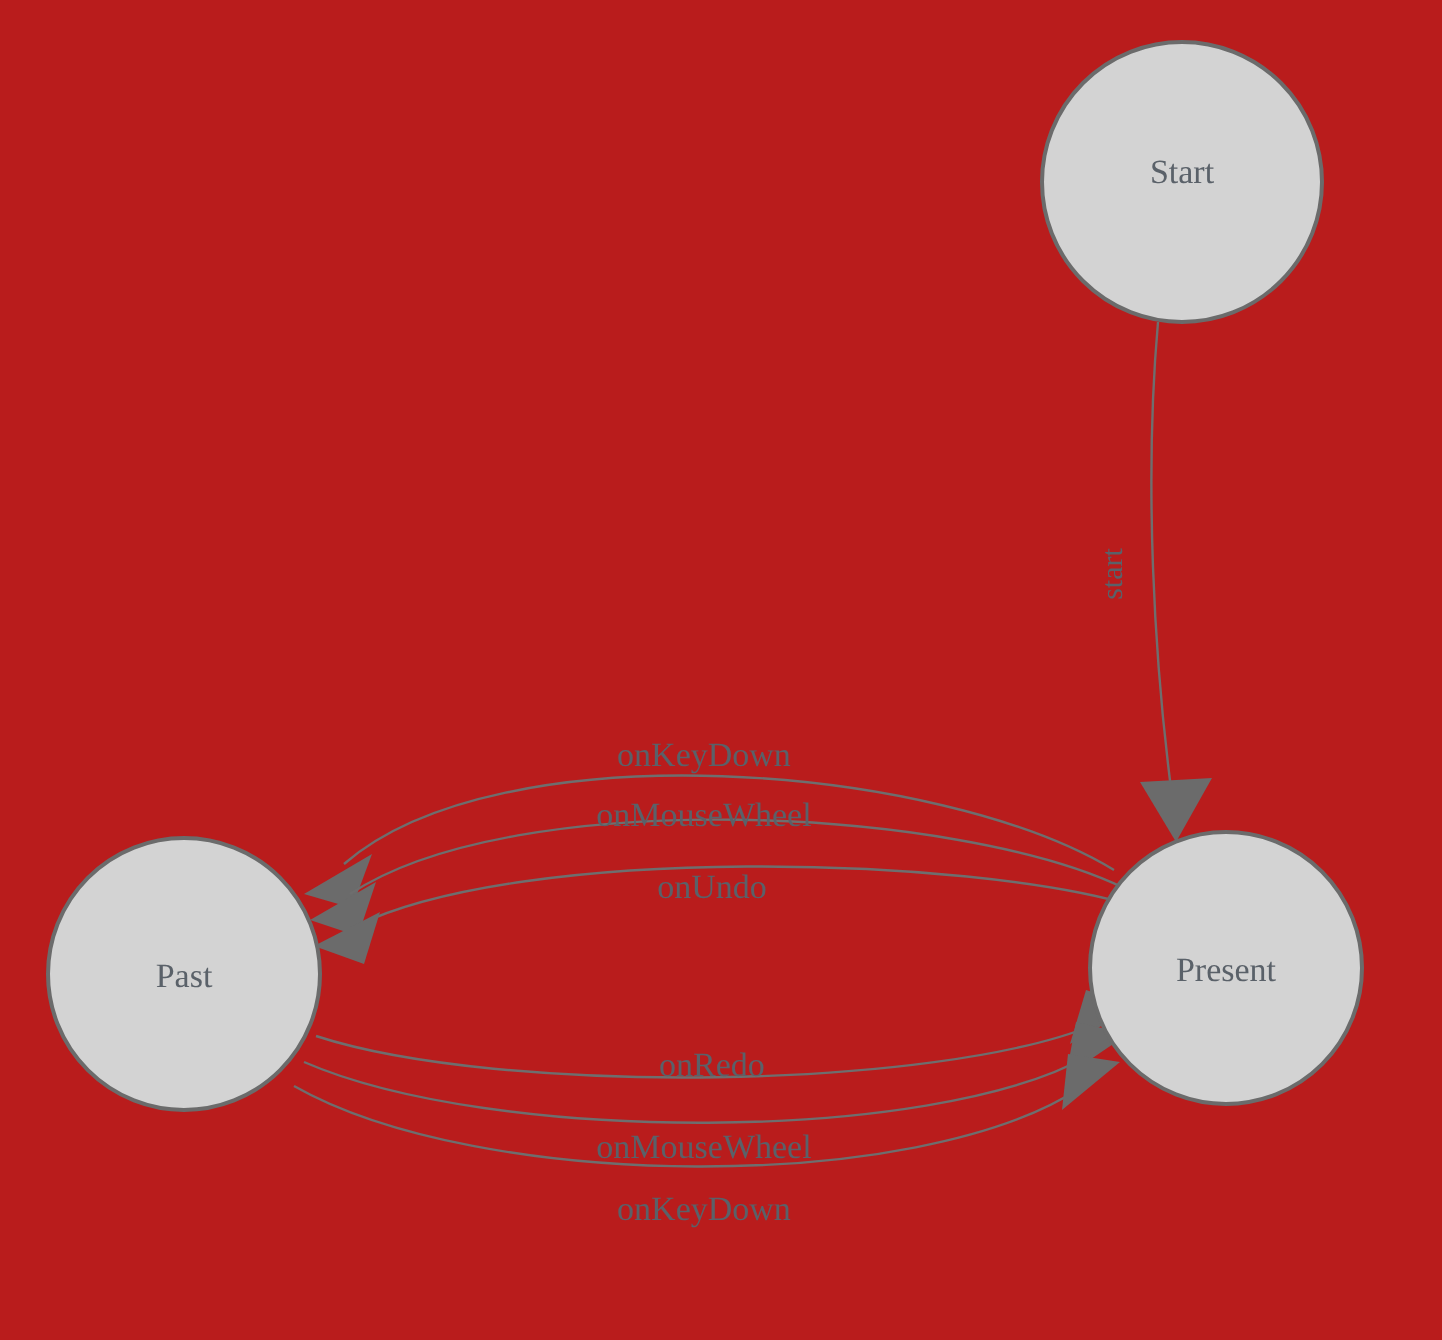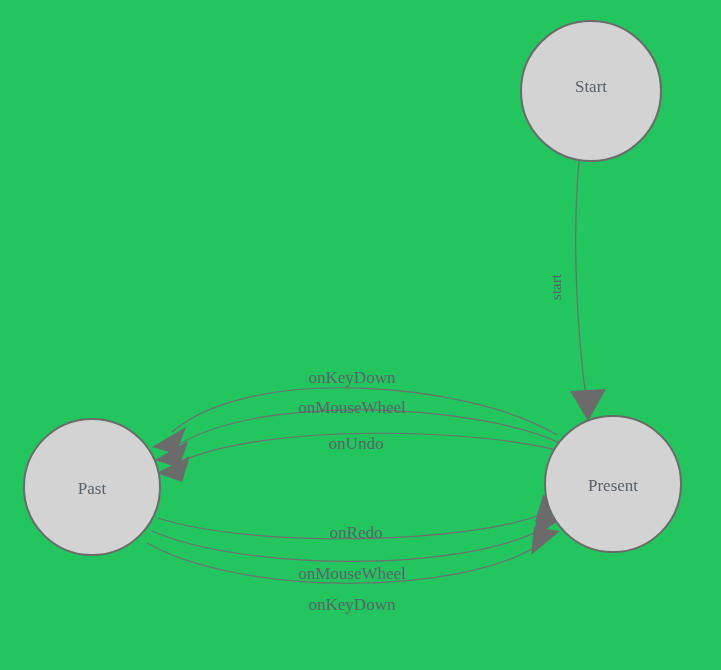--- a/index.html
+++ b/index.html
@@ -4,21 +4,21 @@
 <style>
   html, body {
     margin: 0;
     padding: 0;
     background: #ffffff;
   }
   #diagram-canvas {
     position: relative;
     width: 721px;
     height: 670px;
-    background: #22c55e;
+    background: #b91c1c;
     overflow: hidden;
     font-family: "Liberation Serif", "DejaVu Serif", serif;
   }
   svg.graph {
     position: absolute;
     top: 0;
     left: 0;
     width: 721px;
     height: 670px;
     display: block;

